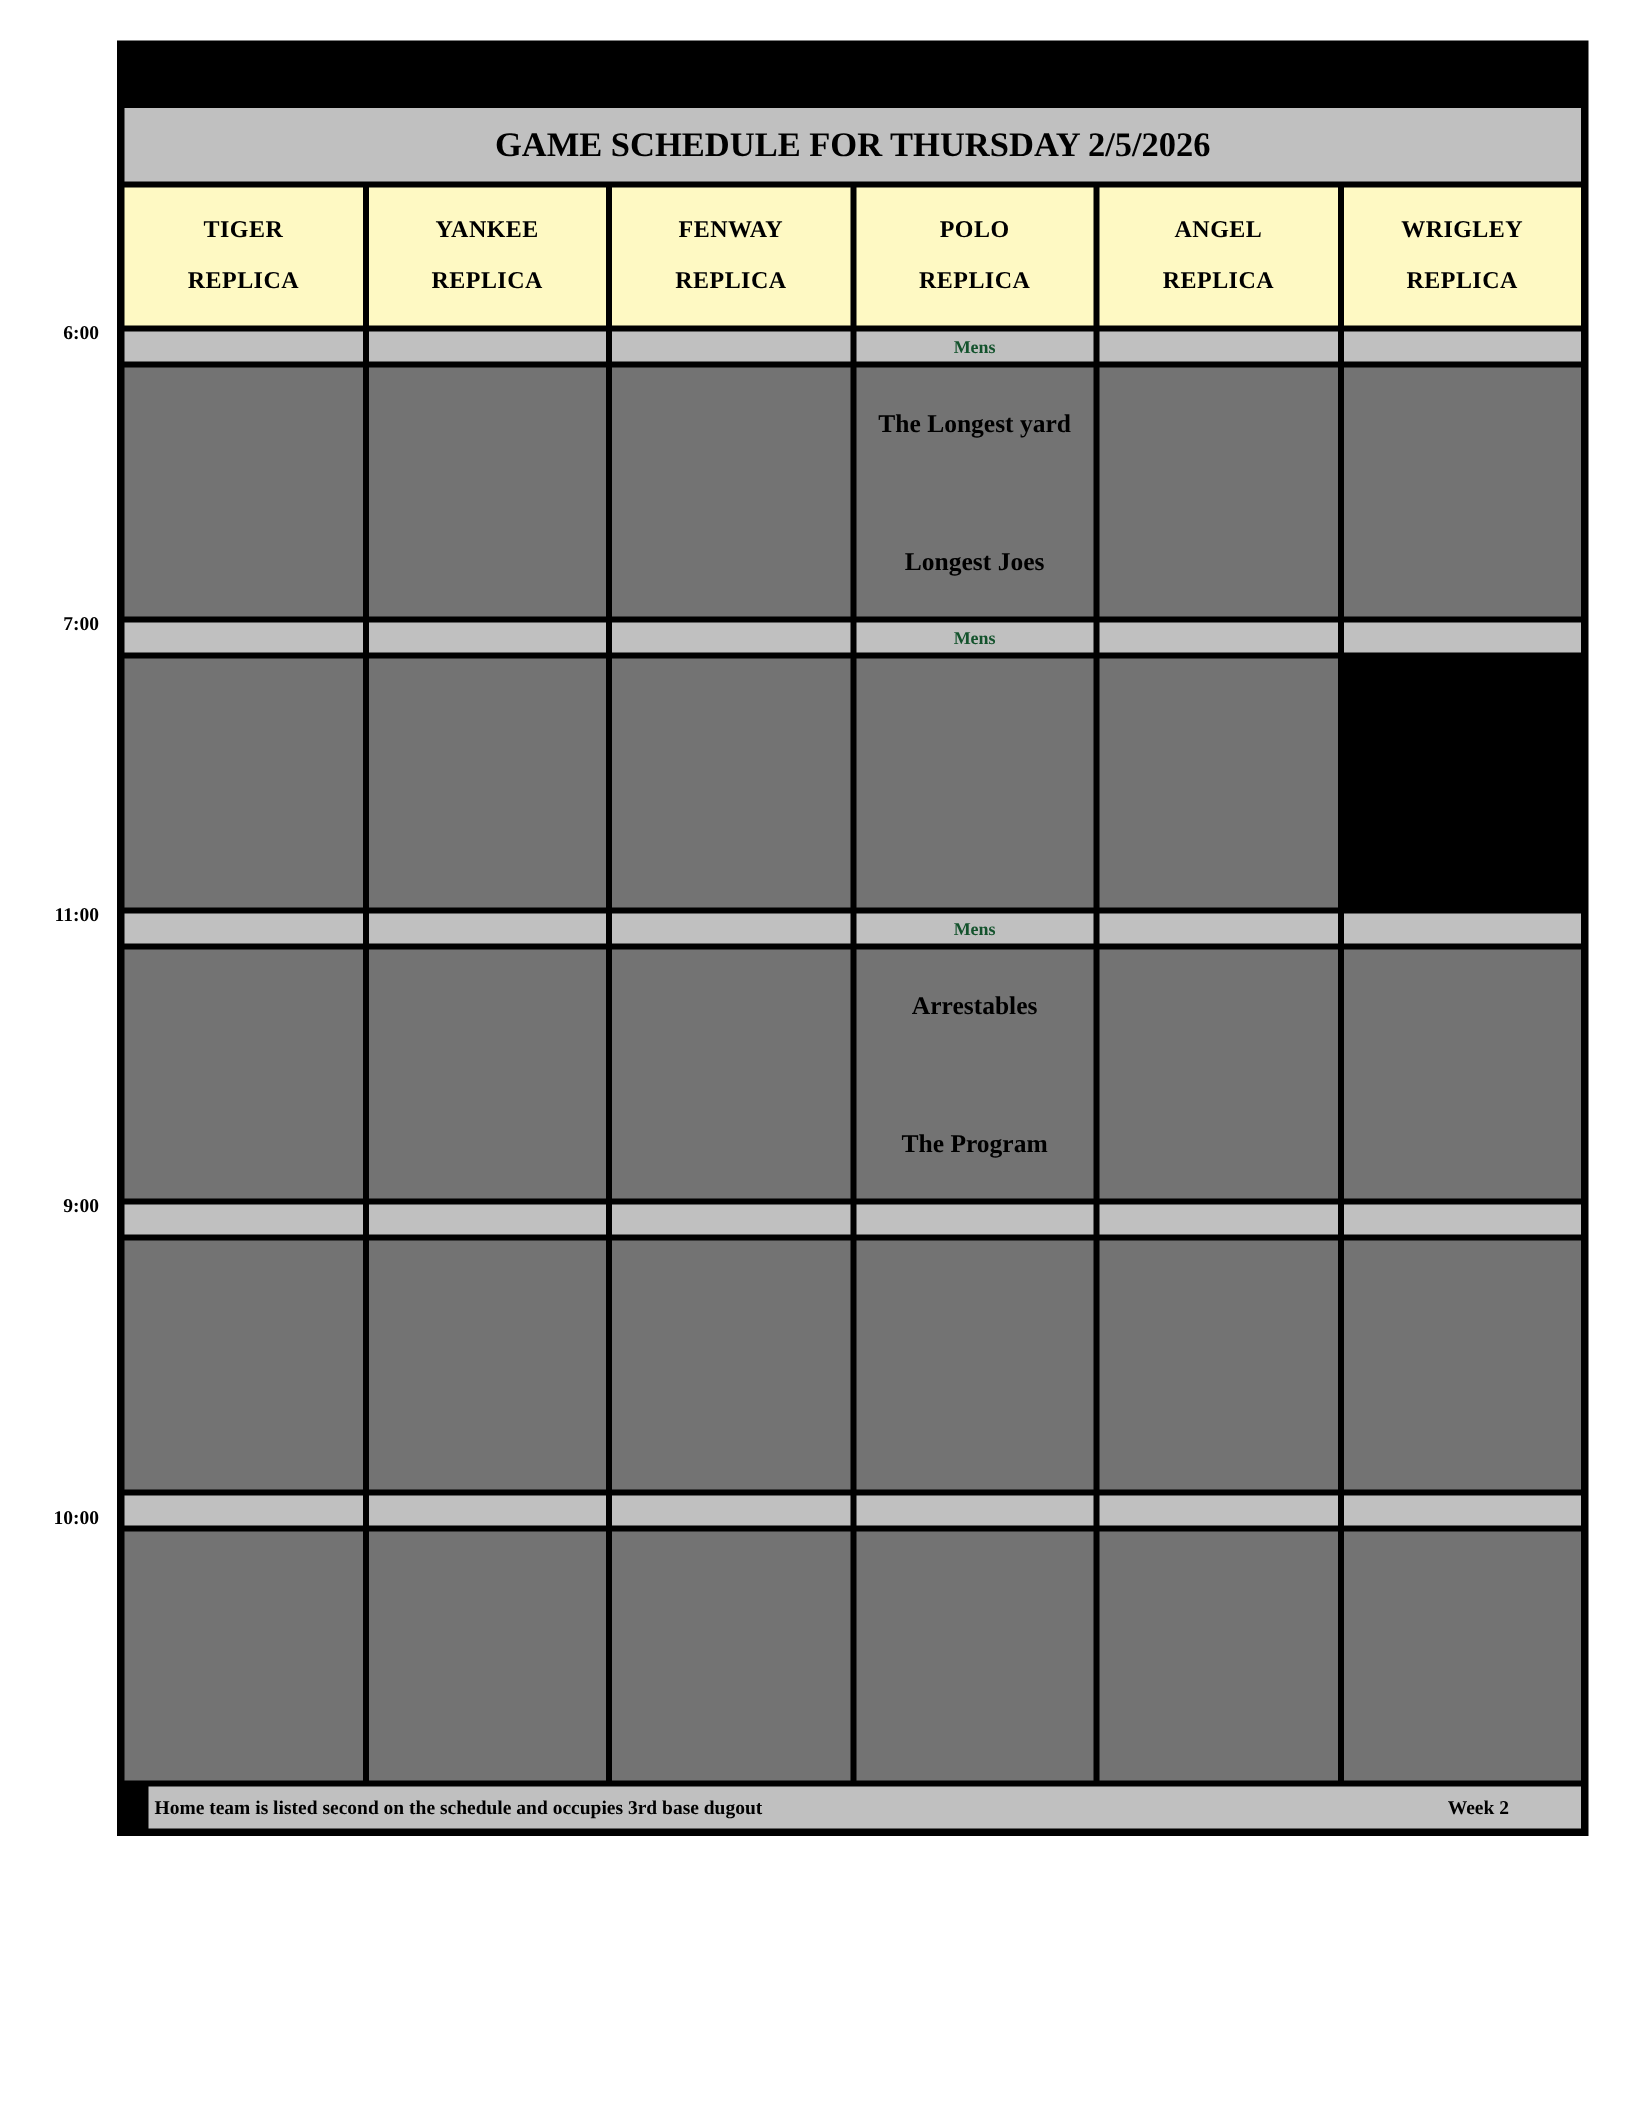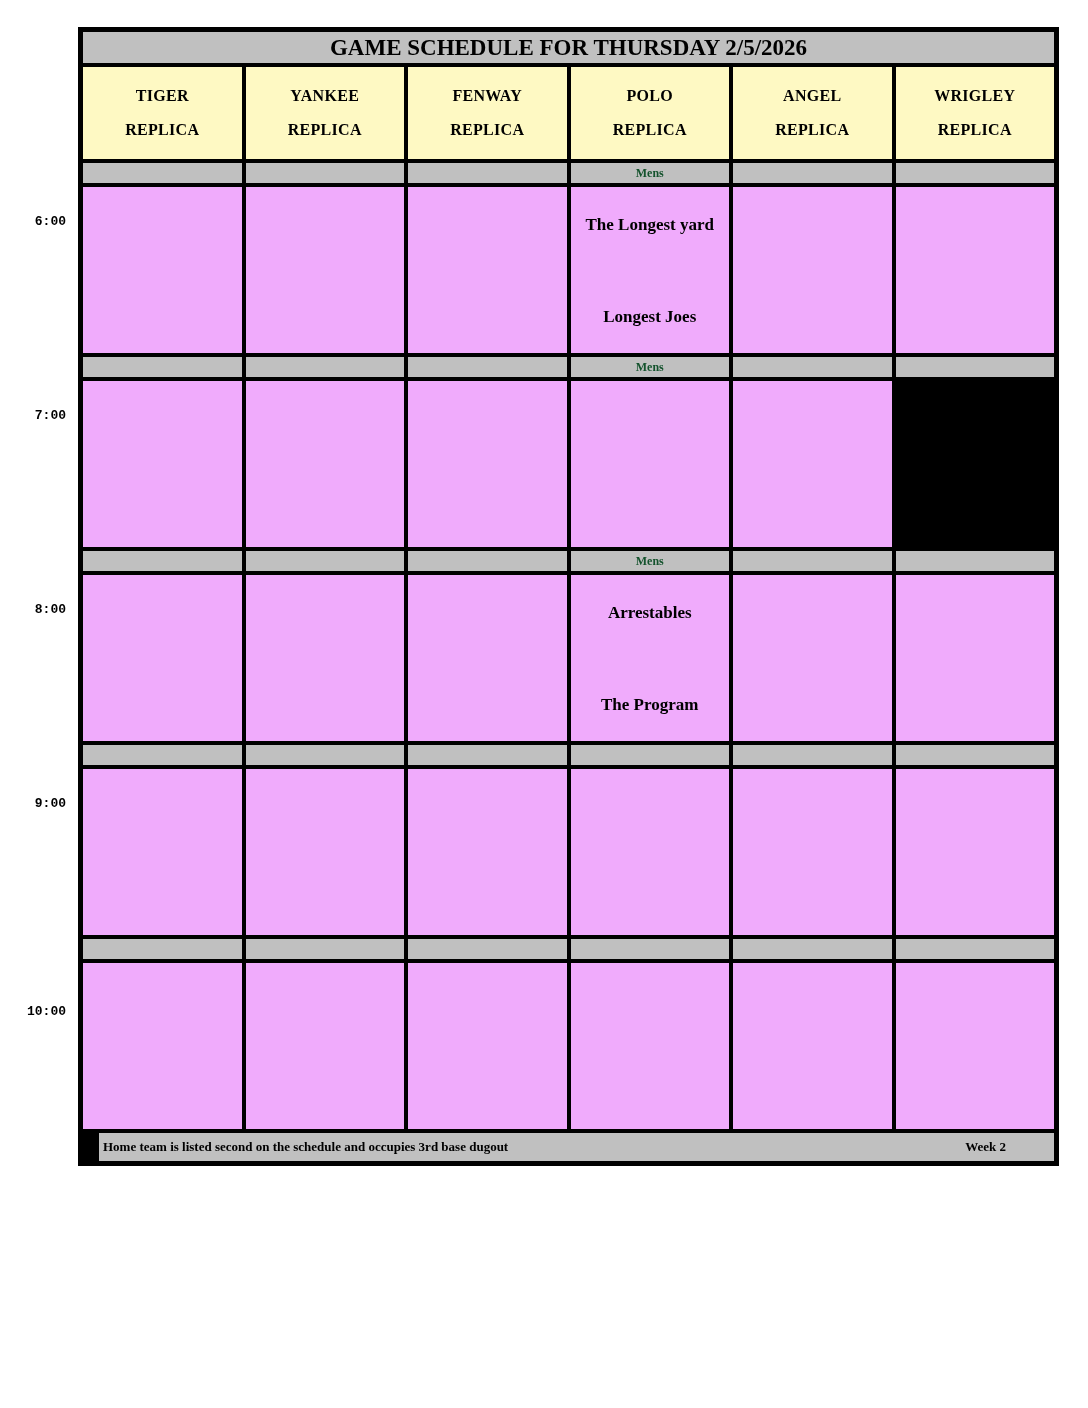--- a/index.html
+++ b/index.html
@@ -17,21 +17,20 @@
   }
   
   .time-label {
     position: absolute;
     left: 0;
     width: 66px;
     text-align: right;
     font-weight: bold;
     font-size: 13px;
     color: #000;
-    font-family: Liberation Mono, monospace;
   }
   
   .sched-table {
     position: absolute;
     left: 78px;
     top: 27px;
     width: 981px;
     box-sizing: border-box;
     background: #000000;
     padding: 5px;
@@ -40,27 +39,28 @@
     gap: 4px;
   }
   .row {
     display: grid;
     grid-template-columns: repeat(6, 1fr);
     gap: 4px;
   }
   .row.full { display: block; }
   .title-cell {
     background: #C0C0C0;
-    height: 31px;
+    height: 49px;
     display: flex;
     align-items: center;
     justify-content: center;
     font-weight: bold;
     font-size: 23px;
     color: #000;
+    margin-top: 40px;
   }
   .field-header {
     background: #fef9c3;
     height: 92px;
     display: flex;
     flex-direction: column;
     align-items: center;
     justify-content: center;
     gap: 16px;
     font-weight: bold;
@@ -72,21 +72,21 @@
     background: #C0C0C0;
     height: 20px;
     display: flex;
     align-items: center;
     justify-content: center;
     font-weight: bold;
     font-size: 12px;
     color: #14532d;
   }
   .game-cell {
-    background: #f0abfc;
+    background: #737373;
     height: 166px;
     display: flex;
     flex-direction: column;
     justify-content: space-between;
     padding: 28px 2px 26px 2px;
     box-sizing: border-box;
     text-align: center;
   }
   .team {
     font-weight: bold;
@@ -108,21 +108,21 @@
     margin-left: 16px;
   }
 </style>
 </head>
 <body>
 
 <div class="sheet">
 
   <div class="time-label" style="top:214px">6:00</div>
   <div class="time-label" style="top:408px">7:00</div>
-  <div class="time-label" style="top:602px">8:00</div>
+  <div class="time-label" style="top:602px">11:00</div>
   <div class="time-label" style="top:796px">9:00</div>
   <div class="time-label" style="top:1004px">10:00</div>
 
   <div class="sched-table">
 
     <div class="row full">
       <div class="title-cell">GAME SCHEDULE FOR THURSDAY 2/5/2026</div>
     </div>
 
     <div class="row">

